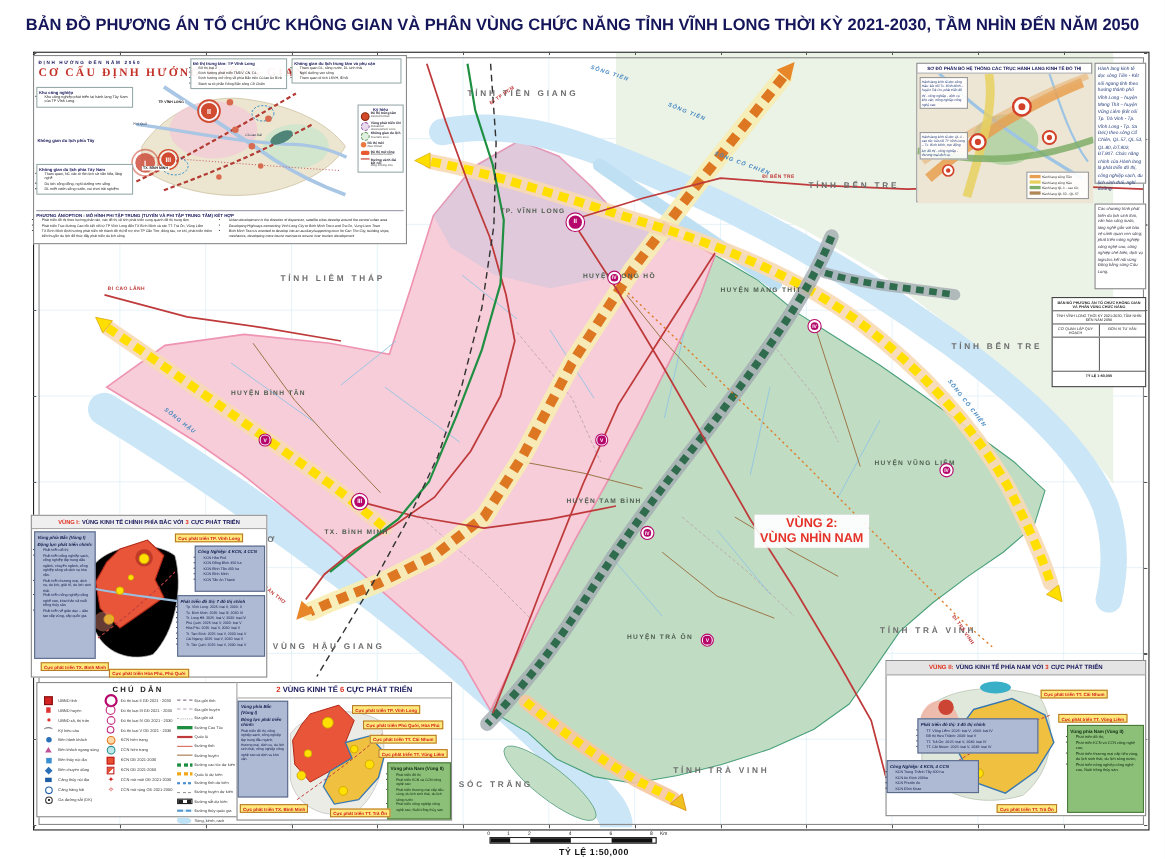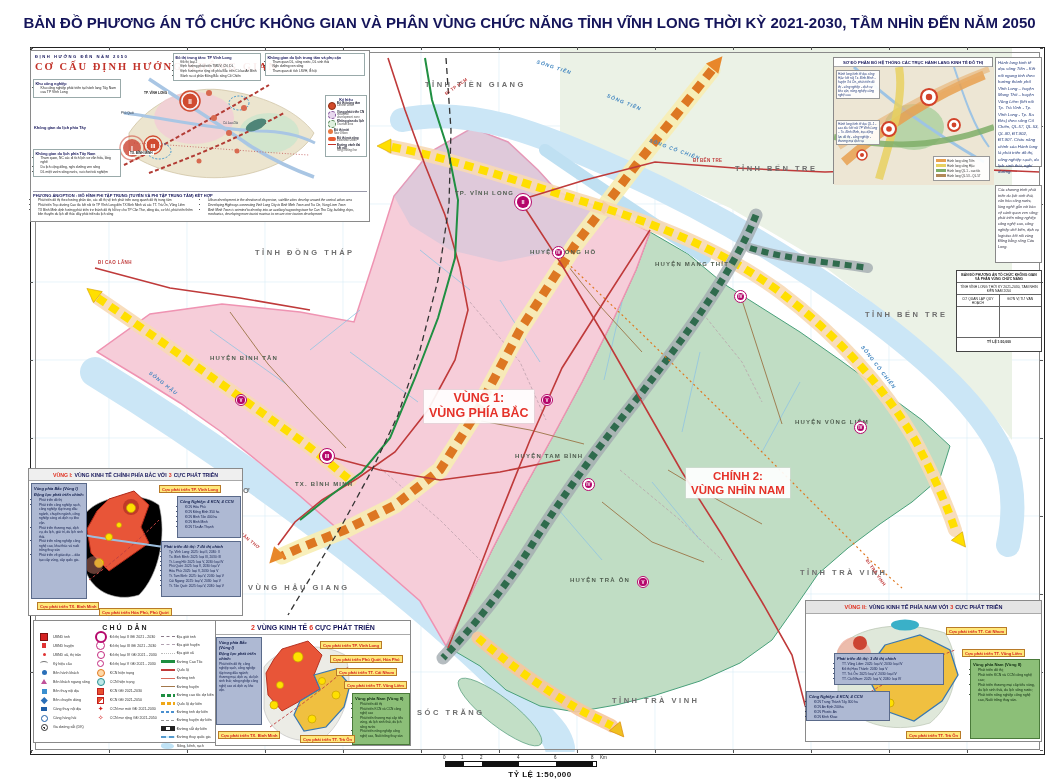--- a/index.html
+++ b/index.html
@@ -215,33 +215,29 @@
     <path d="M446,58 L451,130 L449,205 L438,280 L420,350 L398,415 L372,470 L342,525 L312,575 L288,615" fill="none" stroke="#333" stroke-width="1.3" stroke-dasharray="6 4"></path>
 
     <polygon points="0,-10 8,6 -8,6" transform="translate(716,64) rotate(40)" fill="#e8872a"></polygon>
     <polygon points="0,-10 8,6 -8,6" transform="translate(276,556) rotate(222)" fill="#e8872a"></polygon>
     <polygon points="0,-9 7,5 -7,5" transform="translate(94,294) rotate(-52)" fill="#ffdf00" stroke="#d8a400" stroke-width="0.6"></polygon>
     <polygon points="0,-9 7,5 -7,5" transform="translate(386,146) rotate(-90)" fill="#ffdf00" stroke="#d8a400" stroke-width="0.6"></polygon>
     <polygon points="0,-9 7,5 -7,5" transform="translate(960,540) rotate(142)" fill="#ffdf00" stroke="#d8a400" stroke-width="0.6"></polygon>
     <polygon points="0,-9 7,5 -7,5" transform="translate(618,730) rotate(140)" fill="#f0c020" stroke="#d88400" stroke-width="0.6"></polygon>
   </svg>
 
-  <div class="vung" style="left:424px;top:390px;">
-    <div>VÙNG 1:</div>
-    <div>VÙNG PHÍA BẮC</div>
-  </div>
   <div class="vung" style="left:686px;top:468px;font-size:11.5px;">
-    <div>CHÍNH 2:</div>
+    <div>VÙNG 2:</div>
     <div>VÙNG NHÌN NAM</div>
   </div>
 
   <div class="lbl lbl-prov" style="left:425px;top:80px;">TỈNH TIỀN GIANG</div>
   <div class="lbl lbl-prov" style="left:735px;top:164px;">TỈNH BẾN TRE</div>
   <div class="lbl lbl-prov" style="left:865px;top:310px;">TỈNH BẾN TRE</div>
-  <div class="lbl lbl-prov" style="left:255px;top:248px;">TỈNH ĐỒNG THÁP</div>
+  <div class="lbl lbl-prov" style="left:255px;top:248px;">TỈNH LIÊM THÁP</div>
   <div class="lbl lbl-prov" style="left:248px;top:583px;">VÙNG HẬU GIANG</div>
   <div class="lbl lbl-prov" style="left:800px;top:568px;">TỈNH TRÀ VINH</div>
   <div class="lbl lbl-prov" style="left:385px;top:708px;">TỈNH SÓC TRĂNG</div>
   <div class="lbl lbl-prov" style="left:612px;top:696px;">TỈNH TRÀ VINH</div>
   <div class="lbl lbl-prov" style="left:228px;top:486px;">THƠ</div>
 
   <div class="lbl lbl-dist" style="left:455px;top:190px;">TP. VĨNH LONG</div>
   <div class="lbl lbl-dist" style="left:530px;top:249px;">HUYỆN LONG HỒ</div>
   <div class="lbl lbl-dist" style="left:655px;top:261px;">HUYỆN MANG THÍT</div>
   <div class="lbl lbl-dist" style="left:210px;top:355px;">HUYỆN BÌNH TÂN</div>

